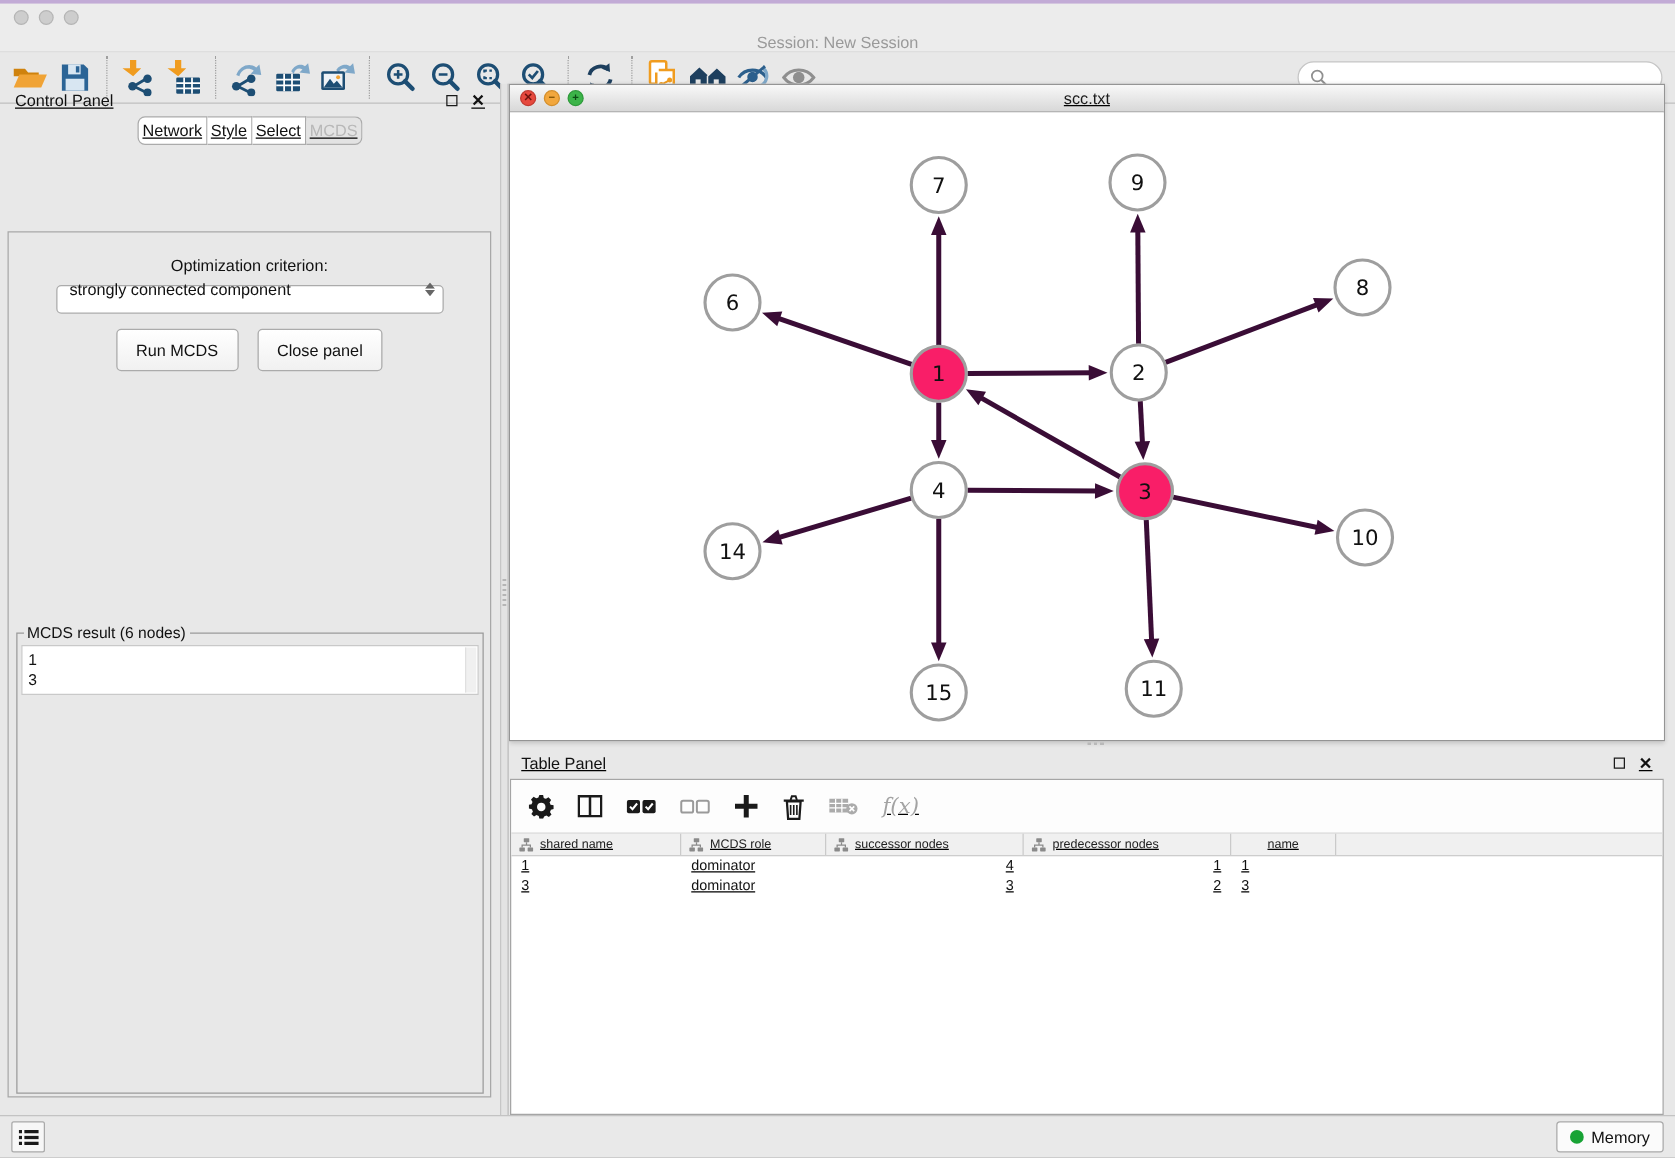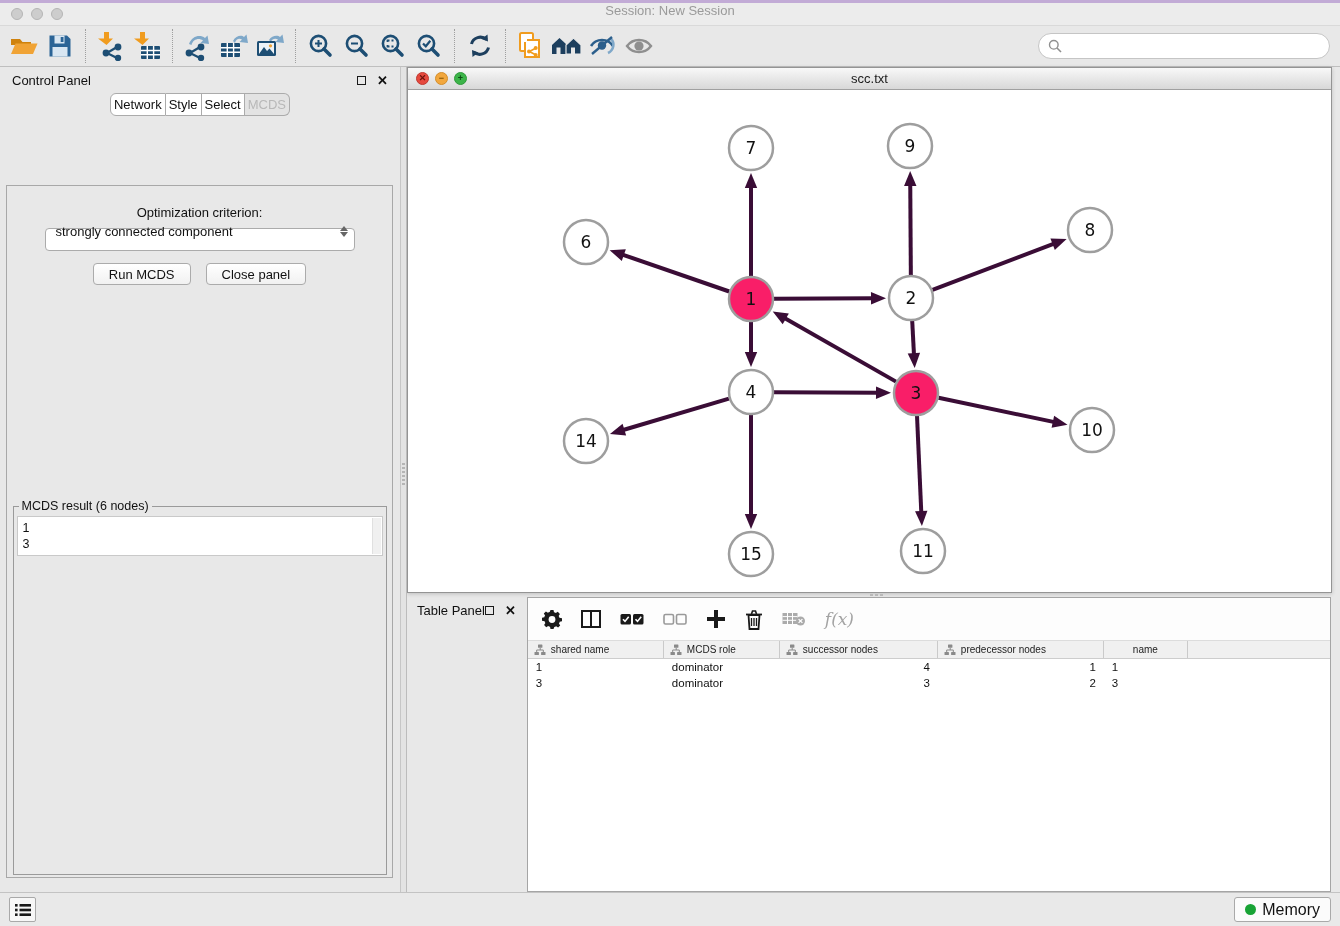--- a/index.html
+++ b/index.html
@@ -1,53 +1,53 @@
 <!DOCTYPE html>
 <html><head>
 <meta charset="utf-8">
 <style>
   * { box-sizing: border-box; margin: 0; padding: 0; }
   body { background:#555; font-family:"Liberation Sans",sans-serif; }
   .screen { position:relative; width:1340px; height:926px; background:#e8e8e8; overflow:hidden; }
 
   
   .desktop-strip { height:3px; background:#c2abd6; }
-  .titlebar { height:23px; background:#ececec; border-bottom:1px solid #d9d9d9; display:flex; align-items:flex-start; position:relative; }
+  .titlebar { height:39px; background:#ececec; border-bottom:1px solid #d9d9d9; display:flex; align-items:flex-end; position:relative; }
   .mac-dots { position:absolute; left:11px; top:5px; display:flex; gap:8px; }
   .mac-dot { width:12px; height:12px; border-radius:50%; background:#cdcdcd; border:1px solid #b5b5b5; }
   .title-text { margin:0 auto; font-size:13px; color:#9a9a9a; }
 
   
   .toolbar { height:41px; background:#e8e8e8; border-bottom:1px solid #bfbfbf; display:flex; align-items:center; padding:0 6px; position:relative; }
   .tbtn { width:36px; height:36px; display:flex; align-items:center; justify-content:center; flex:0 0 auto; }
   .tsep { width:0; height:34px; border-left:1px dotted #9f9f9f; margin:0 7px; flex:0 0 auto; }
   .search-box { position:absolute; right:10px; top:7px; width:292px; height:26px; background:#fff; border:1px solid #c5c5c5; border-radius:13px; display:flex; align-items:center; padding:0 9px; }
   .search-box svg { flex:0 0 auto; }
   .search-input { border:none; outline:none; flex:1; font-size:13px; margin-left:5px; background:transparent; }
 
   
-  .main { position:absolute; top:67px; left:0; right:0; bottom:34px; display:flex; }
+  .main { position:absolute; top:67px; left:0; right:0; bottom:34px; display:flex;text-decoration:underline; }
 
   
   .control-panel { width:400px; position:relative; }
   .panel-titlebar { height:26px; display:flex; align-items:center; padding:0 12px; font-size:13px; color:#111; }
   .panel-controls { margin-left:auto; display:flex; align-items:center; gap:11px; }
   .float-icon { width:9px; height:9px; border:1.5px solid #1a1a1a; display:inline-block; }
   .close-icon { font-size:13px; font-weight:bold; color:#111; line-height:1; }
   .cp-tabs { display:flex; justify-content:center; position:relative; z-index:2; }
   .cp-tab, .tp-tab { padding:3px 3px; font-size:13px; background:#fff; border:1px solid #ababab; border-left:none; color:#111; cursor:default; }
   .cp-tab:first-child, .tp-tab:first-child { border-left:1px solid #ababab; border-radius:6px 0 0 6px; }
   .cp-tab:last-child, .tp-tab:last-child { border-radius:0 6px 6px 0; }
   .cp-tab.active, .tp-tab.active { background:#e3e3e3; color:#b8b8b8; }
   .cp-content { position:absolute; top:118px; left:6px; right:7px; bottom:14px; border:1px solid #a8a8a8; display:flex; flex-direction:column; align-items:center; background:#e8e8e8; }
   .opt-label { margin-top:19px; font-size:13px; color:#111; }
   .combo { margin-top:8px; width:310px; height:23px; background:#fff; border:1px solid #ababab; border-radius:4px; display:flex; align-items:center; padding:0 4px 16px 10px; font-size:13px; color:#111; }
   .combo-arrows { margin-left:auto; display:flex; flex-direction:column; align-items:center; gap:1px; padding-right:2px; }
   .btn-row { margin-top:12px; display:flex; gap:15px; }
-  .mac-btn { height:22px; padding:4px 15px; background:linear-gradient(#ffffff,#f1f1f1); border:1px solid #ababab; border-radius:4px; font-size:13px; color:#111; display:flex; align-items:center; }
+  .mac-btn { height:22px; padding:16px 15px; background:linear-gradient(#ffffff,#f1f1f1); border:1px solid #ababab; border-radius:4px; font-size:13px; color:#111; display:flex; align-items:center; }
   .result-fieldset { margin-top:auto; margin-bottom:2px; width:374px; height:376px; border:1px solid #9a9a9a; padding:3px; display:flex; flex-direction:column; }
   .result-fieldset legend { font-size:12.5px; color:#111; padding:0 3px; margin-left:2px; }
   .result-area { flex:1; background:#fff; border:1px solid #c9c9c9; position:relative; padding:3px 5px; font-size:12.5px; line-height:16px; color:#111; }
   .result-scroll { position:absolute; top:1px; right:1px; bottom:1px; width:9px; background:#f0f0f0; border-left:1px solid #e0e0e0; }
 
   
   .v-divider { width:7px; background:#e3e3e3; border-left:1px solid #c6c6c6; border-right:1px solid #bcbcbc; position:relative; }
   .v-grip { position:absolute; left:1px; top:396px; width:3px; height:24px; background:repeating-linear-gradient(#b5b5b5 0 2px, transparent 2px 4px); }
 
   
@@ -59,38 +59,38 @@
   .light.red { background:#e6493e; border:1px solid #c03a31; color:#6d120c; }
   .light.yellow { background:#f2a73d; border:1px solid #d38e2c; color:#7d5000; }
   .light.green { background:#3cb449; border:1px solid #2f9a3b; color:#0b4d14; }
   .net-title { margin:0 auto; font-size:13px; color:#1a1a1a; }
   .net-canvas { flex:1; position:relative; background:#fff; }
   .net-canvas svg { position:absolute; left:0; top:0; }
   .win-gap { height:4px; position:relative; }
   .gap-grip { position:absolute; left:50%; top:1px; width:14px; height:2px; background:repeating-linear-gradient(90deg,#b9b9b9 0 3px, transparent 3px 5px); }
 
   
-  .table-panel { flex:1; display:flex; flex-direction:row;justify-content:space-between; }
+  .table-panel { flex:1; display:flex; flex-direction:column;justify-content:space-between; }
   .tp-body { margin:0 1px; flex:1; border:1px solid #a5a5a5; background:#fff; display:flex; flex-direction:column; overflow:hidden; }
   .tp-toolbar { height:42px; display:flex; align-items:center; gap:19px; padding:16px 14px; background:#fdfdfd; }
   .tp-tool { display:flex; align-items:center; justify-content:center; }
   .fx-label { font-family:"DejaVu Serif",serif; font-style:italic; font-size:17px; color:#a3a3a3; }
   .tp-thead { display:flex; height:19px; background:#f0f0f0; border-top:1px solid #dcdcdc; border-bottom:1px solid #cdcdcd; }
   .th { display:flex; align-items:center; gap:5px; padding:0 6px; border-right:1px solid #cacaca; font-size:10px; color:#222; }
   .th.center { justify-content:center; }
   .tp-rows { flex:1; }
   .tr { display:flex; height:16px; line-height:16px; }
   .td { padding:0 8px; font-size:11.5px; color:#111; overflow:hidden; white-space:nowrap; }
   .td.right { text-align:right; }
   .tp-tabs { height:30px; display:flex; justify-content:center; align-items:flex-start; padding-top:4px; }
 
   
   .statusbar { position:absolute; left:0; right:0; bottom:0; height:34px; background:#e9e9e9; border-top:1px solid #c3c3c3; display:flex; align-items:center; padding:0 9px; }
   .sb-btn { width:27px; height:25px; background:#f7f7f7; border:1px solid #a9a9a9; border-radius:2px; display:flex; align-items:center; justify-content:center; }
-  .memory-btn { margin-left:auto; height:25px; background:#fbfbfb; border:1px solid #a9a9a9; border-radius:3px; display:flex; align-items:center; gap:6px; padding:0 10px; font-size:16px; color:#111; }
+  .memory-btn { margin-left:auto; height:25px; background:#fbfbfb; border:1px solid #a9a9a9; border-radius:3px; display:flex; align-items:center; gap:6px; padding:0 10px; font-size:13px; color:#111; }
   .mem-dot { width:11px; height:11px; border-radius:50%; background:#18a335; }
 </style>
 </head>
 <body>
 
 <div class="screen">
   <div class="desktop-strip"></div>
 
   <div class="titlebar">
     <div class="mac-dots">

